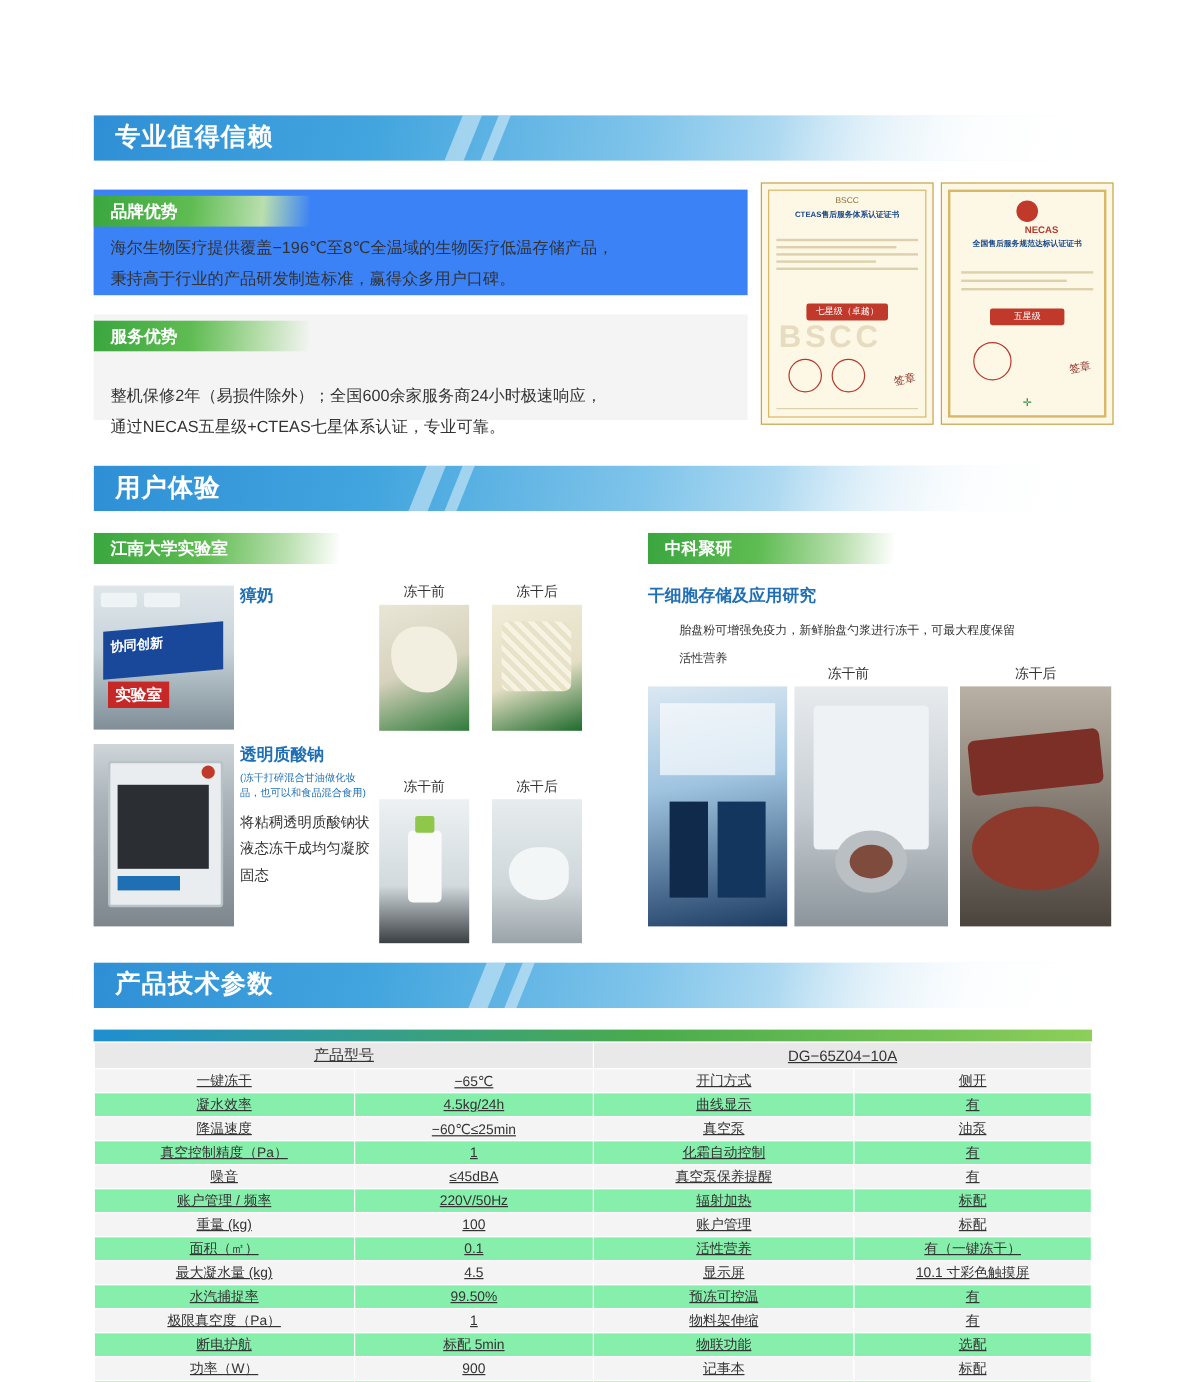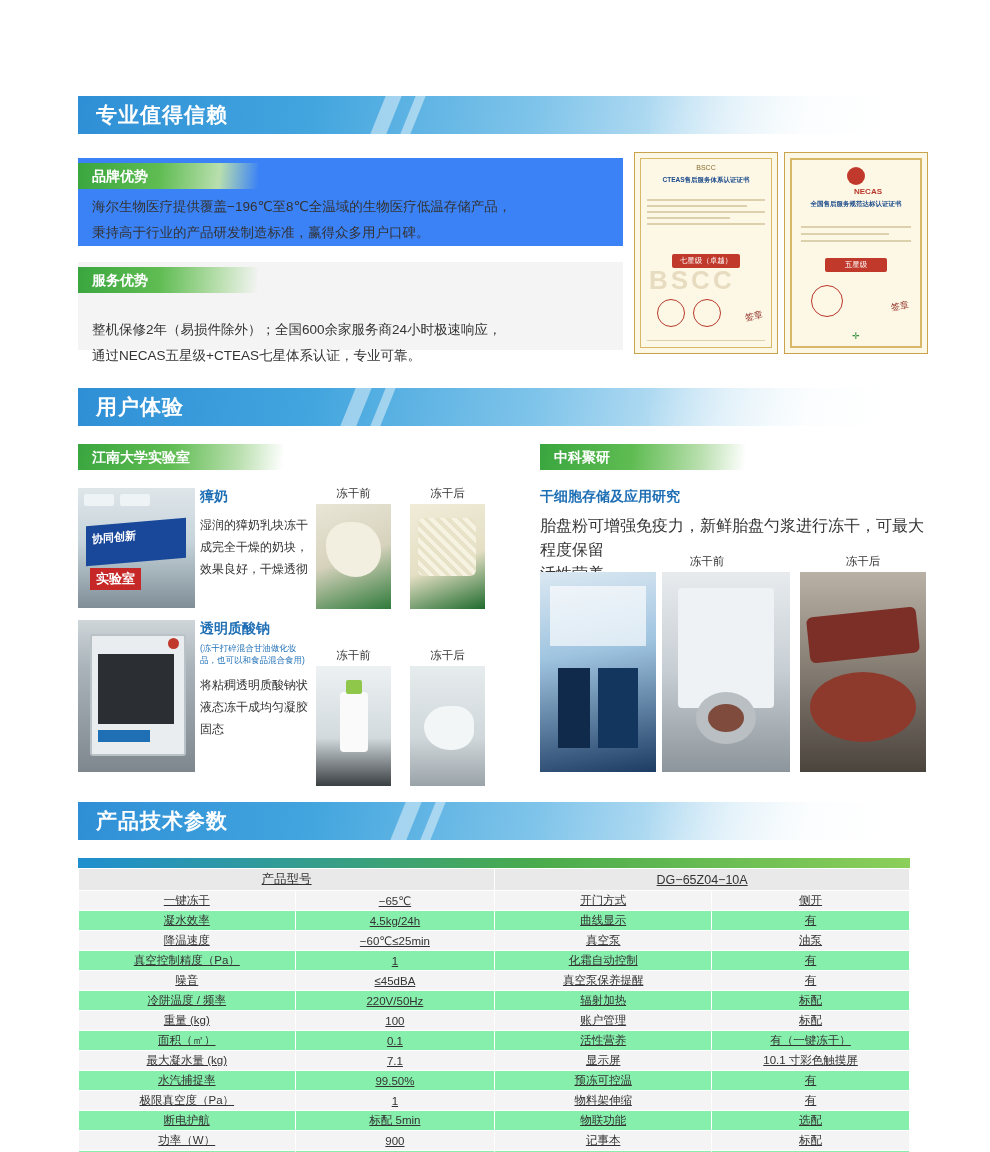--- a/index.html
+++ b/index.html
@@ -162,21 +162,20 @@
       background:linear-gradient(180deg,#dfe6ea 0%,#c6d3da 45%,#7f8e97 100%);">
   <div style="position:absolute;left:6px;top:6px;width:30px;height:12px;background:#eef3f6;border-radius:2px;"></div>
   <div style="position:absolute;left:42px;top:6px;width:30px;height:12px;background:#eef3f6;border-radius:2px;"></div>
   <div style="position:absolute;left:8px;top:34px;width:100px;height:40px;background:#19489b;transform:skewY(-5deg);"></div>
   <div style="position:absolute;left:14px;top:42px;color:#fff;font-size:11px;font-weight:bold;transform:skewY(-5deg);">协同创新</div>
   <div style="position:absolute;left:12px;top:80px;background:#c62828;color:#fff;font-size:13px;font-weight:bold;padding:2px 6px;">实验室</div>
 </div>
 
 <div style="position:absolute;left:200px;top:488px;width:110px;">
   <div class="blue-title">獐奶</div>
-  <div style="font-size:12px;line-height:22px;color:#333;margin-top:8px;">湿润的獐奶乳块冻干成完全干燥的奶块，效果良好，干燥透彻</div>
 </div>
 
 <div style="position:absolute;left:316px;top:486px;">
   <div class="cap">冻干前</div>
   <div class="photo" style="width:75px;height:105px;margin-top:3px;
        background:linear-gradient(160deg,#e9e6d7 0%,#d6d2bc 50%,#2f7a3a 100%);">
     <div style="position:absolute;left:10px;top:18px;width:55px;height:55px;background:#f2efe0;border-radius:40% 50% 45% 55%;"></div>
   </div>
 </div>
 <div style="position:absolute;left:410px;top:486px;">
@@ -212,21 +211,21 @@
 <div style="position:absolute;left:410px;top:648px;">
   <div class="cap">冻干后</div>
   <div class="photo" style="width:75px;height:120px;margin-top:3px;
        background:linear-gradient(180deg,#e7ecee 0%,#cfd7da 60%,#9aa3a8 100%);">
     <div style="position:absolute;left:14px;top:40px;width:50px;height:44px;background:#f3f6f7;border-radius:50% 40% 45% 55%;"></div>
   </div>
 </div>
 
 <div style="position:absolute;left:540px;top:488px;width:386px;">
   <div class="blue-title">干细胞存储及应用研究</div>
-  <div style="font-size:16px;line-height:24px;margin-top:8px;">
+  <div style="font-size:10px;line-height:24px;margin-top:8px;margin-left:26px;">
     <div>胎盘粉可增强免疫力，新鲜胎盘勺浆进行冻干，可最大程度保留</div>
     <div>活性营养</div>
   </div>
 </div>
 
 <div class="photo" style="position:absolute;left:540px;top:572px;width:116px;height:200px;
      background:linear-gradient(170deg,#dbe8f2 0%,#9fc4e0 40%,#1d3c63 100%);">
   <div style="position:absolute;left:10px;top:14px;width:96px;height:60px;background:rgba(255,255,255,.65);"></div>
   <div style="position:absolute;left:18px;top:96px;width:32px;height:80px;background:#0f2a4a;"></div>
   <div style="position:absolute;left:58px;top:96px;width:40px;height:80px;background:#12365e;"></div>
@@ -292,40 +291,40 @@
           <td style="width: 218px;">化霜自动控制</td>
           <td style="width: 198px;">有</td>
         </tr>
         <tr class="zebra-a">
           <td style="width: 218px;">噪音</td>
           <td style="width: 198px;">≤45dBA</td>
           <td style="width: 218px;">真空泵保养提醒</td>
           <td style="width: 198px;">有</td>
         </tr>
         <tr class="zebra-b">
-          <td style="width: 218px;">冷阱温度 / 频率</td>
+          <td style="width: 218px;">账户管理 / 频率</td>
           <td style="width: 198px;">220V/50Hz</td>
           <td style="width: 218px;">辐射加热</td>
           <td style="width: 198px;">标配</td>
         </tr>
         <tr class="zebra-a">
           <td style="width: 218px;">重量 (kg)</td>
           <td style="width: 198px;">100</td>
           <td style="width: 218px;">账户管理</td>
           <td style="width: 198px;">标配</td>
         </tr>
         <tr class="zebra-b">
           <td style="width: 218px;">面积（㎡）</td>
           <td style="width: 198px;">0.1</td>
           <td style="width: 218px;">活性营养</td>
           <td style="width: 198px;">有（一键冻干）</td>
         </tr>
         <tr class="zebra-a">
           <td style="width: 218px;">最大凝水量 (kg)</td>
-          <td style="width: 198px;">7.1</td>
+          <td style="width: 198px;">4.5</td>
           <td style="width: 218px;">显示屏</td>
           <td style="width: 198px;">10.1 寸彩色触摸屏</td>
         </tr>
         <tr class="zebra-b">
           <td style="width: 218px;">水汽捕捉率</td>
           <td style="width: 198px;">99.50%</td>
           <td style="width: 218px;">预冻可控温</td>
           <td style="width: 198px;">有</td>
         </tr>
         <tr class="zebra-a">

